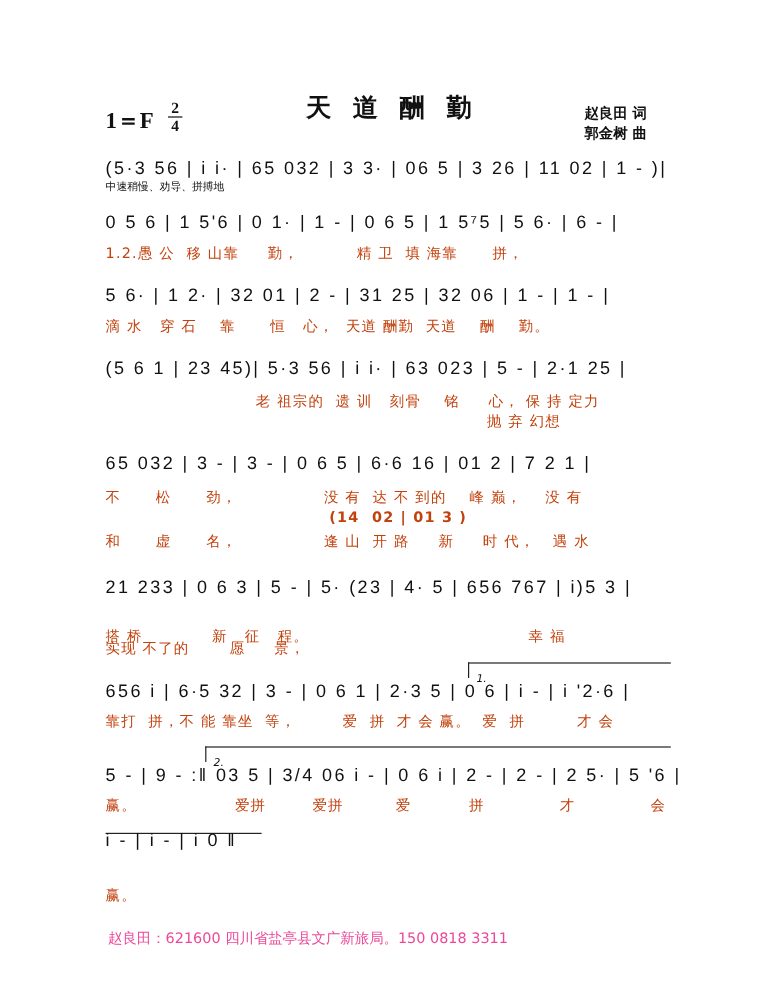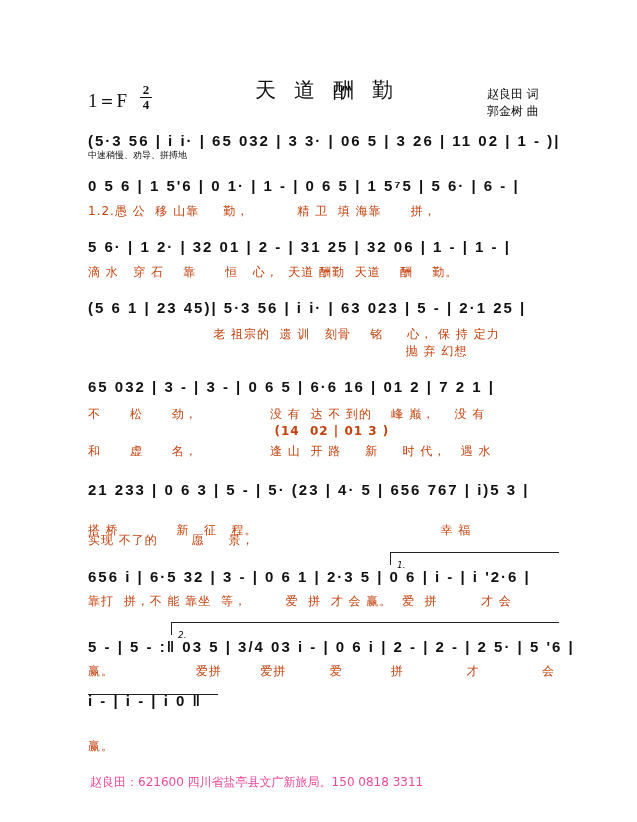--- a/index.html
+++ b/index.html
@@ -1,24 +1,24 @@
 <!DOCTYPE html>
 <html><head>
 <meta charset="utf-8">
 <style>
   html, body { margin: 0; padding: 0; background: #ffffff; }
   body { width: 637px; height: 822px; position: relative; overflow: hidden; font-family: "DejaVu Sans", sans-serif; color: #111; }
   .abs { position: absolute; }
-  .key { left: 88px; top: 88px; font-family: "Liberation Serif", serif; font-weight: normal; font-size: 19px; }
+  .key { left: 88px; top: 88px; font-family: "Liberation Serif", serif; font-weight: bold; font-size: 19px; }
   .timesig { left: 140px; top: 84px; font-family: "Liberation Serif", serif; font-weight: bold; font-size: 13px; line-height: 12px; text-align: center; width: 12px; }
   .timesig .bar { border-top: 1px solid #111; margin: 1px 0; }
-  .title { left: 255px; top: 76px; font-size: 21px; font-weight: normal; letter-spacing: 18px; }
-  .credits { left: 487px; top: 86px; font-size: 12px; font-weight: normal; line-height: 17px; }
+  .title { left: 255px; top: 76px; font-size: 21px; font-weight: bold; letter-spacing: 18px; }
+  .credits { left: 487px; top: 86px; font-size: 12px; font-weight: bold; line-height: 17px; }
   .tempo { left: 88px; top: 117px; font-size: 9px; margin-top: 32px; }
-  .line { position: absolute; left: 88px; width: 470px; white-space: pre; font-family: "Liberation Sans", sans-serif; font-weight: bold; font-size: 15px; letter-spacing: 2px; }
+  .line { position: absolute; left: 88px; width: 470px; white-space: pre; font-family: "Liberation Sans", sans-serif; font-weight: normal; font-size: 15px; letter-spacing: 2px; }
   .lyric { position: absolute; left: 88px; width: 470px; white-space: pre; font-size: 12px; letter-spacing: 1px; color: #c2410c; }
   .footer { left: 90px; top: 774px; font-size: 12px; color: #ec4899; }
   .volta { position: absolute; border-top: 1px solid #222; border-left: 1px solid #222; height: 12px; }
   .volta span { font-size: 9px; font-style: italic; margin-left: 6px; }
 </style>
 </head>
 <body>
 
 <div class="abs key">1＝F</div>
 <div class="abs timesig">
@@ -52,20 +52,20 @@
 
 <div class="line" style="top:481px">21 233 | 0 6 3 | 5 - | 5· (23 | 4· 5 | 656 767 | i)5 3 |</div>
 <div class="lyric" style="top:532px">实现 不了的       愿     景，</div>
 <div class="lyric" style="top:522px">搭 桥            新   征   程。                                      幸 福</div>
 
 <div class="volta" style="left:390px; top:552px; width:168px"><span>1.</span></div>
 <div class="line" style="top:568px">656 i | 6·5 32 | 3 - | 0 6 1 | 2·3 5 | 0 6 | i - | i '2·6 |</div>
 <div class="lyric" style="top:593px">靠打  拼，不 能 靠坐  等，        爱  拼  才 会 赢。  爱  拼         才 会</div>
 
 <div class="volta" style="left:171px; top:622px; width:387px"><span>2.</span></div>
-<div class="line" style="top:638px">5 - | 5 - :‖ 03 5 | 3/4 03 i - | 0 6 i | 2 - | 2 - | 2 5· | 5 '6 |</div>
+<div class="line" style="top:638px">5 - | 9 - :‖ 03 5 | 3/4 06 i - | 0 6 i | 2 - | 2 - | 2 5· | 5 '6 |</div>
 <div class="lyric" style="top:663px">赢。                 爱拼        爱拼         爱          拼             才             会</div>
 
 <div class="volta" style="left:88px; top:694px; width:130px; border-left:none"></div>
 <div class="line" style="top:692px">i - | i - | i 0 ‖</div>
 <div class="lyric" style="top:738px">赢。</div>
 
 <div class="abs footer">赵良田：621600  四川省盐亭县文广新旅局。150 0818 3311</div>
 
 </body></html>

